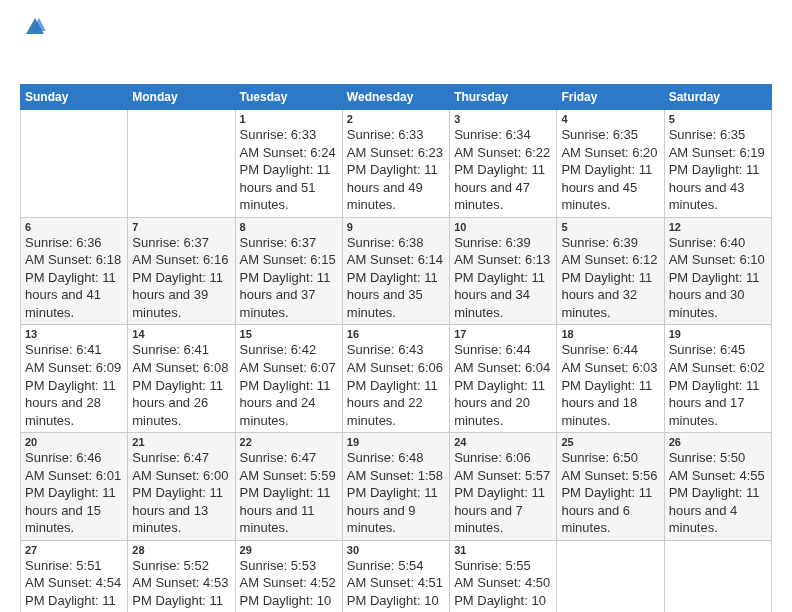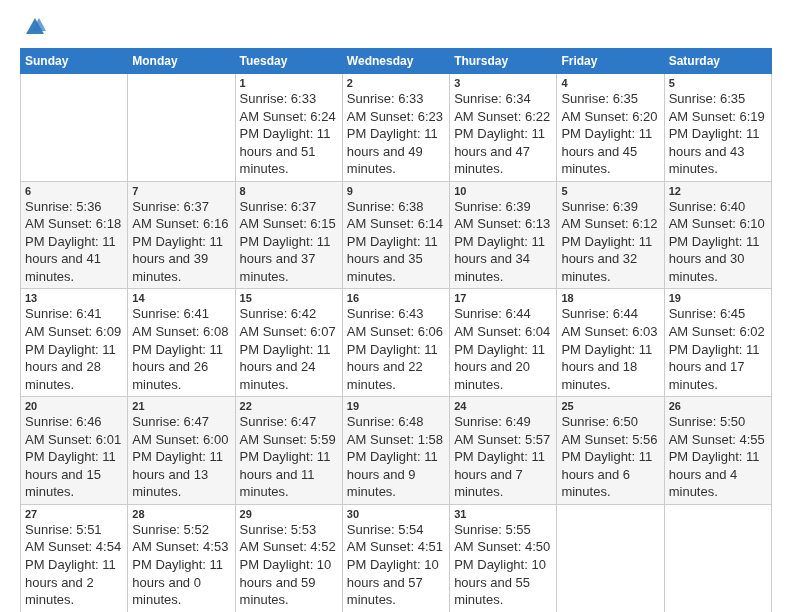--- a/index.html
+++ b/index.html
@@ -9,20 +9,21 @@
       width: 792px;
       height: 612px;
       overflow: hidden;
     }
     .page {
       width: 792px;
       height: 612px;
       padding: 16px 20px 10px 20px;
       display: flex;
       flex-direction: column;
+      gap: 36px;
     }
     .header {
       display: flex;
       justify-content: space-between;
       align-items: flex-start;
       margin-bottom: 10px;
     }
     .logo {
       display: flex;
       flex-direction: column;
@@ -167,21 +168,21 @@
           <td>
             <span class="day-number">5</span>
             <div class="day-info">Sunrise: 6:35 AM
 Sunset: 6:19 PM
 Daylight: 11 hours and 43 minutes.</div>
           </td>
         </tr>
         <tr>
           <td>
             <span class="day-number">6</span>
-            <div class="day-info">Sunrise: 5:36 AM
+            <div class="day-info">Sunrise: 6:36 AM
 Sunset: 6:18 PM
 Daylight: 11 hours and 41 minutes.</div>
           </td>
           <td>
             <span class="day-number">7</span>
             <div class="day-info">Sunrise: 6:37 AM
 Sunset: 6:16 PM
 Daylight: 11 hours and 39 minutes.</div>
           </td>
           <td>
@@ -279,21 +280,21 @@
 Daylight: 11 hours and 11 minutes.</div>
           </td>
           <td>
             <span class="day-number">19</span>
             <div class="day-info">Sunrise: 6:48 AM
 Sunset: 1:58 PM
 Daylight: 11 hours and 9 minutes.</div>
           </td>
           <td>
             <span class="day-number">24</span>
-            <div class="day-info">Sunrise: 6:49 AM
+            <div class="day-info">Sunrise: 6:06 AM
 Sunset: 5:57 PM
 Daylight: 11 hours and 7 minutes.</div>
           </td>
           <td>
             <span class="day-number">25</span>
             <div class="day-info">Sunrise: 6:50 AM
 Sunset: 5:56 PM
 Daylight: 11 hours and 6 minutes.</div>
           </td>
           <td>

